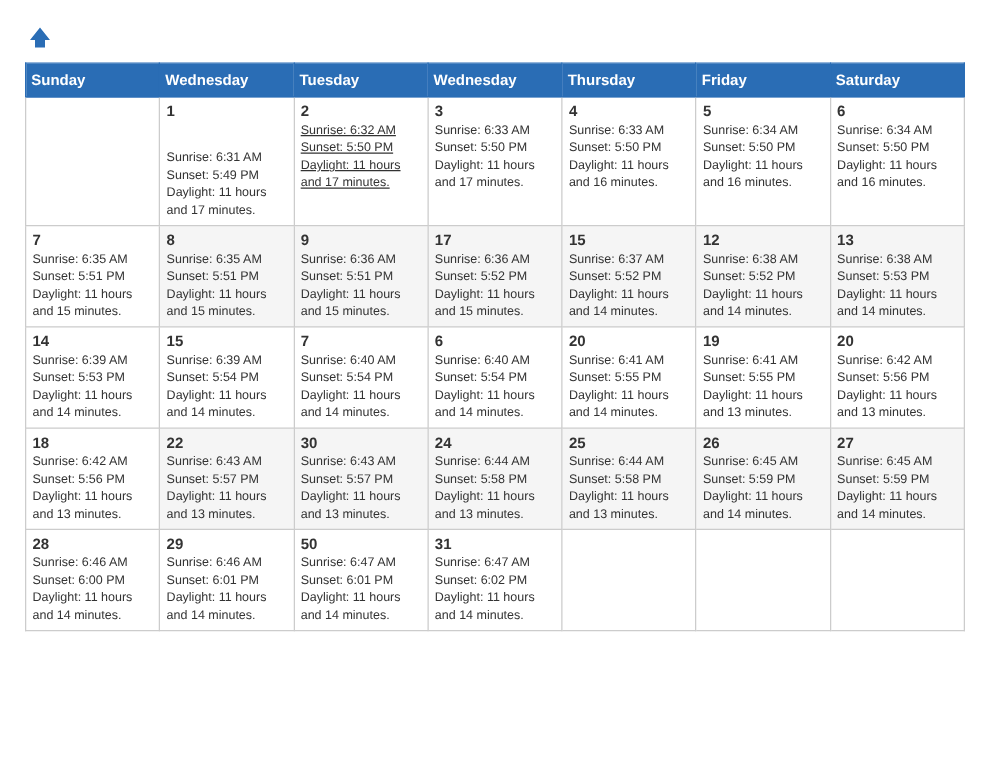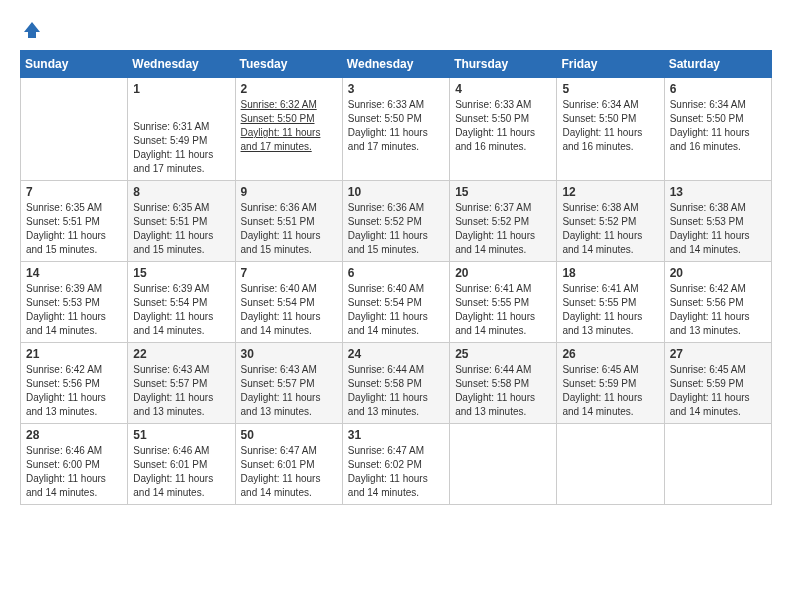--- a/index.html
+++ b/index.html
@@ -193,21 +193,21 @@
 and 15 minutes.</div>
         </td>
         <td>
           <span class="day-num">9</span>
           <div class="day-info" style="white-space: pre-line;">Sunrise: 6:36 AM
 Sunset: 5:51 PM
 Daylight: 11 hours
 and 15 minutes.</div>
         </td>
         <td>
-          <span class="day-num">10</span>
+          <span class="day-num">17</span>
           <div class="day-info" style="white-space: pre-line;">Sunrise: 6:36 AM
 Sunset: 5:52 PM
 Daylight: 11 hours
 and 15 minutes.</div>
         </td>
         <td>
           <span class="day-num">15</span>
           <div class="day-info" style="white-space: pre-line;">Sunrise: 6:37 AM
 Sunset: 5:52 PM
 Daylight: 11 hours
@@ -258,37 +258,37 @@
 and 14 minutes.</div>
         </td>
         <td>
           <span class="day-num">20</span>
           <div class="day-info" style="white-space: pre-line;">Sunrise: 6:41 AM
 Sunset: 5:55 PM
 Daylight: 11 hours
 and 14 minutes.</div>
         </td>
         <td>
-          <span class="day-num">18</span>
+          <span class="day-num">19</span>
           <div class="day-info" style="white-space: pre-line;">Sunrise: 6:41 AM
 Sunset: 5:55 PM
 Daylight: 11 hours
 and 13 minutes.</div>
         </td>
         <td>
           <span class="day-num">20</span>
           <div class="day-info" style="white-space: pre-line;">Sunrise: 6:42 AM
 Sunset: 5:56 PM
 Daylight: 11 hours
 and 13 minutes.</div>
         </td>
       </tr>
       <tr class="row-week-alt">
         <td>
-          <span class="day-num">21</span>
+          <span class="day-num">18</span>
           <div class="day-info" style="white-space: pre-line;">Sunrise: 6:42 AM
 Sunset: 5:56 PM
 Daylight: 11 hours
 and 13 minutes.</div>
         </td>
         <td>
           <span class="day-num">22</span>
           <div class="day-info" style="white-space: pre-line;">Sunrise: 6:43 AM
 Sunset: 5:57 PM
 Daylight: 11 hours
@@ -332,21 +332,21 @@
       </tr>
       <tr class="row-week">
         <td>
           <span class="day-num">28</span>
           <div class="day-info" style="white-space: pre-line;">Sunrise: 6:46 AM
 Sunset: 6:00 PM
 Daylight: 11 hours
 and 14 minutes.</div>
         </td>
         <td>
-          <span class="day-num">51</span>
+          <span class="day-num">29</span>
           <div class="day-info" style="white-space: pre-line;">Sunrise: 6:46 AM
 Sunset: 6:01 PM
 Daylight: 11 hours
 and 14 minutes.</div>
         </td>
         <td>
           <span class="day-num">50</span>
           <div class="day-info" style="white-space: pre-line;">Sunrise: 6:47 AM
 Sunset: 6:01 PM
 Daylight: 11 hours

